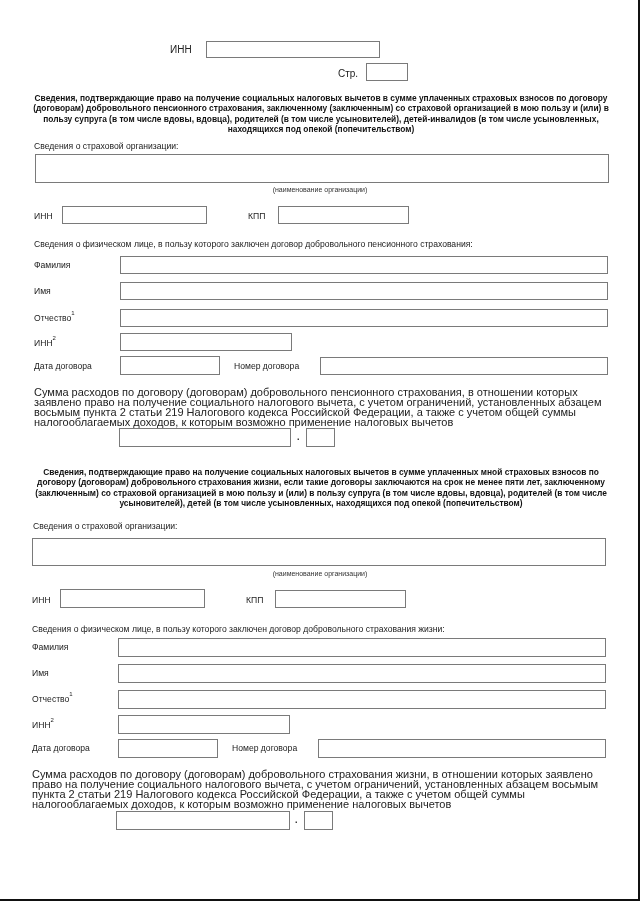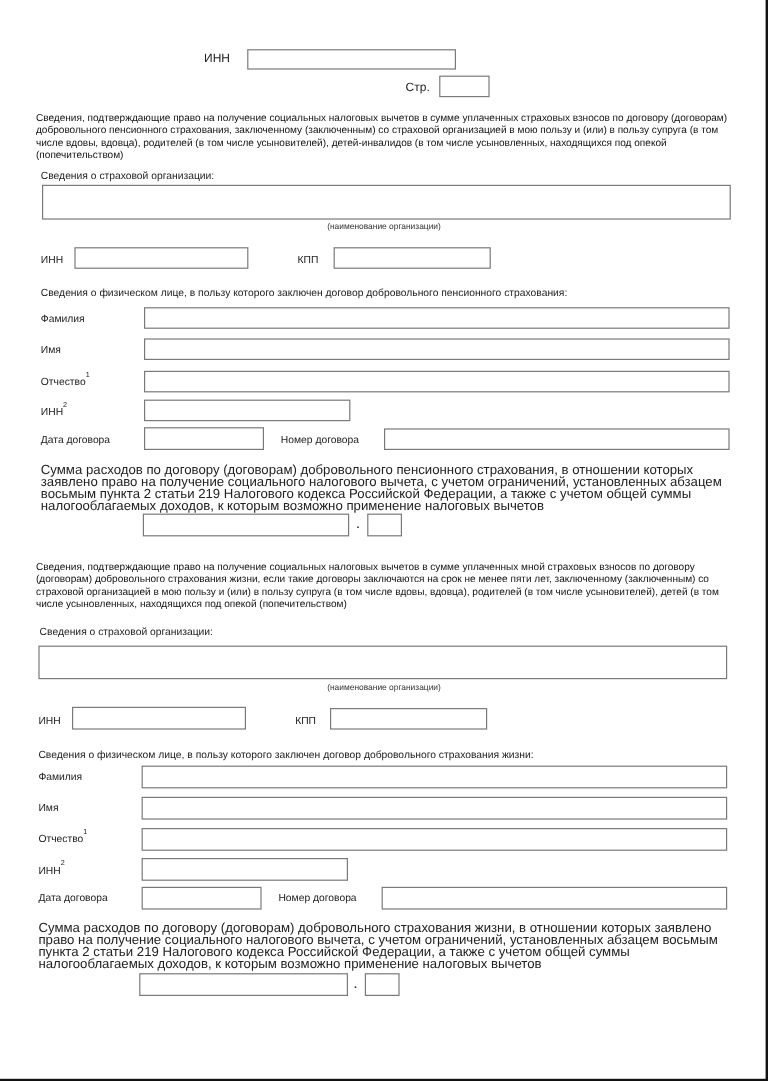--- a/index.html
+++ b/index.html
@@ -1,21 +1,21 @@
 <!DOCTYPE html>
 <html><head>
 <meta charset="utf-8">
 <style>
   html, body { margin: 0; padding: 0; background: #ffffff; }
   body { width: 640px; height: 901px; position: relative; overflow: hidden;
          font-family: "Liberation Sans", sans-serif; color: #111; }
   .lbl { position: absolute; font-size: 8.6px; color: #222; white-space: nowrap; }
   .lbl sup { font-size: 6px; vertical-align: top; position: relative; top: -3px; }
   .box { position: absolute; border: 1px solid #7a7a7a; background: #fff; box-sizing: border-box; }
-  .heading { position: absolute; font-weight: normal; font-size: 8.4px; text-align: left; line-height: 10.3px; color: #111; }
+  .heading { position: absolute; font-weight: bold; font-size: 8.4px; text-align: center; line-height: 10.3px; color: #111; }
   .para { position: absolute; font-size: 11px; line-height: 10.1px; color: #222; }
   .caption { position: absolute; font-size: 7px; color: #333; text-align: center; }
   .dot { position: absolute; font-size: 9px; font-weight: bold; color: #222; }
   .edge-r { position: absolute; right: 0; top: 0; width: 2px; height: 901px; background: #111; }
   .edge-b { position: absolute; left: 0; bottom: 0; width: 640px; height: 2px; background: #111; }
 </style>
 </head>
 <body>
 
 <div class="lbl" style="left:170px; top:44px; font-size:10px;">ИНН</div>

